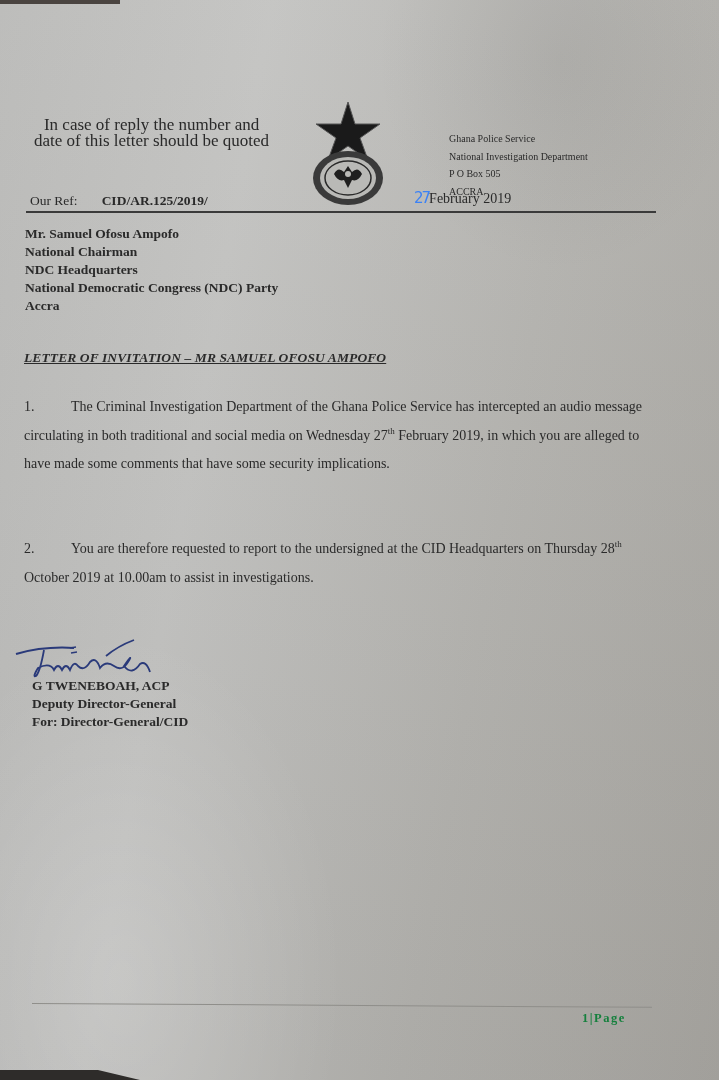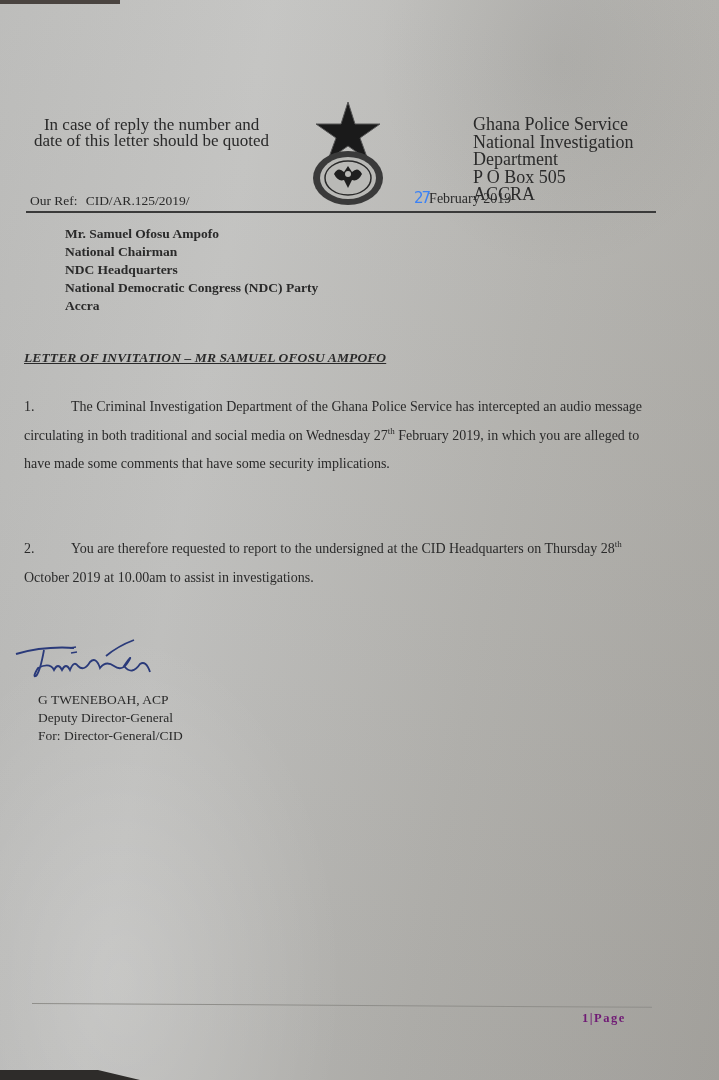--- a/index.html
+++ b/index.html
@@ -15,37 +15,37 @@
         radial-gradient(ellipse 320px 500px at 120px 980px, rgba(255,255,255,0.18), transparent 70%),
         radial-gradient(ellipse 260px 300px at 560px 60px, rgba(80,80,80,0.10), transparent 70%),
         linear-gradient(180deg, rgba(255,255,255,0.06) 0%, rgba(0,0,0,0.04) 100%);
       pointer-events:none;
     }
     .dark-corner-tl { position:absolute; left:0; top:0; width:120px; height:4px; background:#4a4440; }
     .dark-corner-bl { position:absolute; left:0; bottom:0; width:140px; height:10px; background:#2e2c2a; clip-path: polygon(0 0, 70% 0, 100% 100%, 0 100%); }
     .abs { position:absolute; }
     .reply-note { left:34px; top:117px; font-size:17px; line-height:16px;text-align:center; }
     .ref { left:30px; top:193px; font-size:13.5px; }
-    .ref .val { margin-left:8px; }
+    .ref .val { margin-left:24px;font-weight:bold; }
     .emblem { left:308px; top:100px; width:80px; height:110px; }
-    .address { left:449px; top:116px; font-size:18px; line-height:17.5px;margin-left:24px; }
+    .address { left:449px; top:130px; font-size:10px; line-height:17.5px; }
     .date { left:414px; top:189px; font-size:14px; }
     .date .hand { font-family:"DejaVu Sans", sans-serif; color:#3b82f6; font-size:15px; letter-spacing:-2px; }
     .rule { left:26px; top:211px; width:630px; height:1.5px; background:#3a3a3a; }
-    .recipient { left:25px; top:225px; font-size:13.5px; line-height:18px; font-weight:bold;margin-left:40px; }
+    .recipient { left:25px; top:225px; font-size:13.5px; line-height:18px; font-weight:bold; }
     .subject { left:24px; top:350px; font-size:13.5px; font-weight:bold; text-decoration:underline; letter-spacing:0.1px;font-style:italic; }
     .para { left:24px; width:640px; font-size:14px; line-height:28.5px; }
     .para .num { display:inline-block; width:47px; }
     .p1 { top:393px; }
     .p2 { top:535px; }
     sup { font-size:9px; line-height:0; }
     .signature { left:14px; top:632px; width:160px; height:50px; }
-    .signer { left:38px; top:677px; font-size:13.5px; line-height:18px; font-weight:normal;margin-top:14px; }
+    .signer { left:32px; top:677px; font-size:13.5px; line-height:18px; font-weight:bold; }
     .footer-rule { left:32px; top:1003px; width:620px; height:1px; background:#8f8e8a; transform:rotate(0.35deg); transform-origin:left; }
-    .page-num { left:582px; top:1011px; font-size:12.5px; letter-spacing:1.5px; font-weight:bold; color:#701a75; }
+    .page-num { left:582px; top:1011px; font-size:12.5px; letter-spacing:1.5px; font-weight:bold; color:#15803d; }
   </style>
 </head>
 <body>
 
 <div class="shade"></div>
 <div class="dark-corner-tl"></div>
 <div class="dark-corner-bl"></div>
 
 <div class="abs reply-note">
   <div>In case of reply the number and</div>

